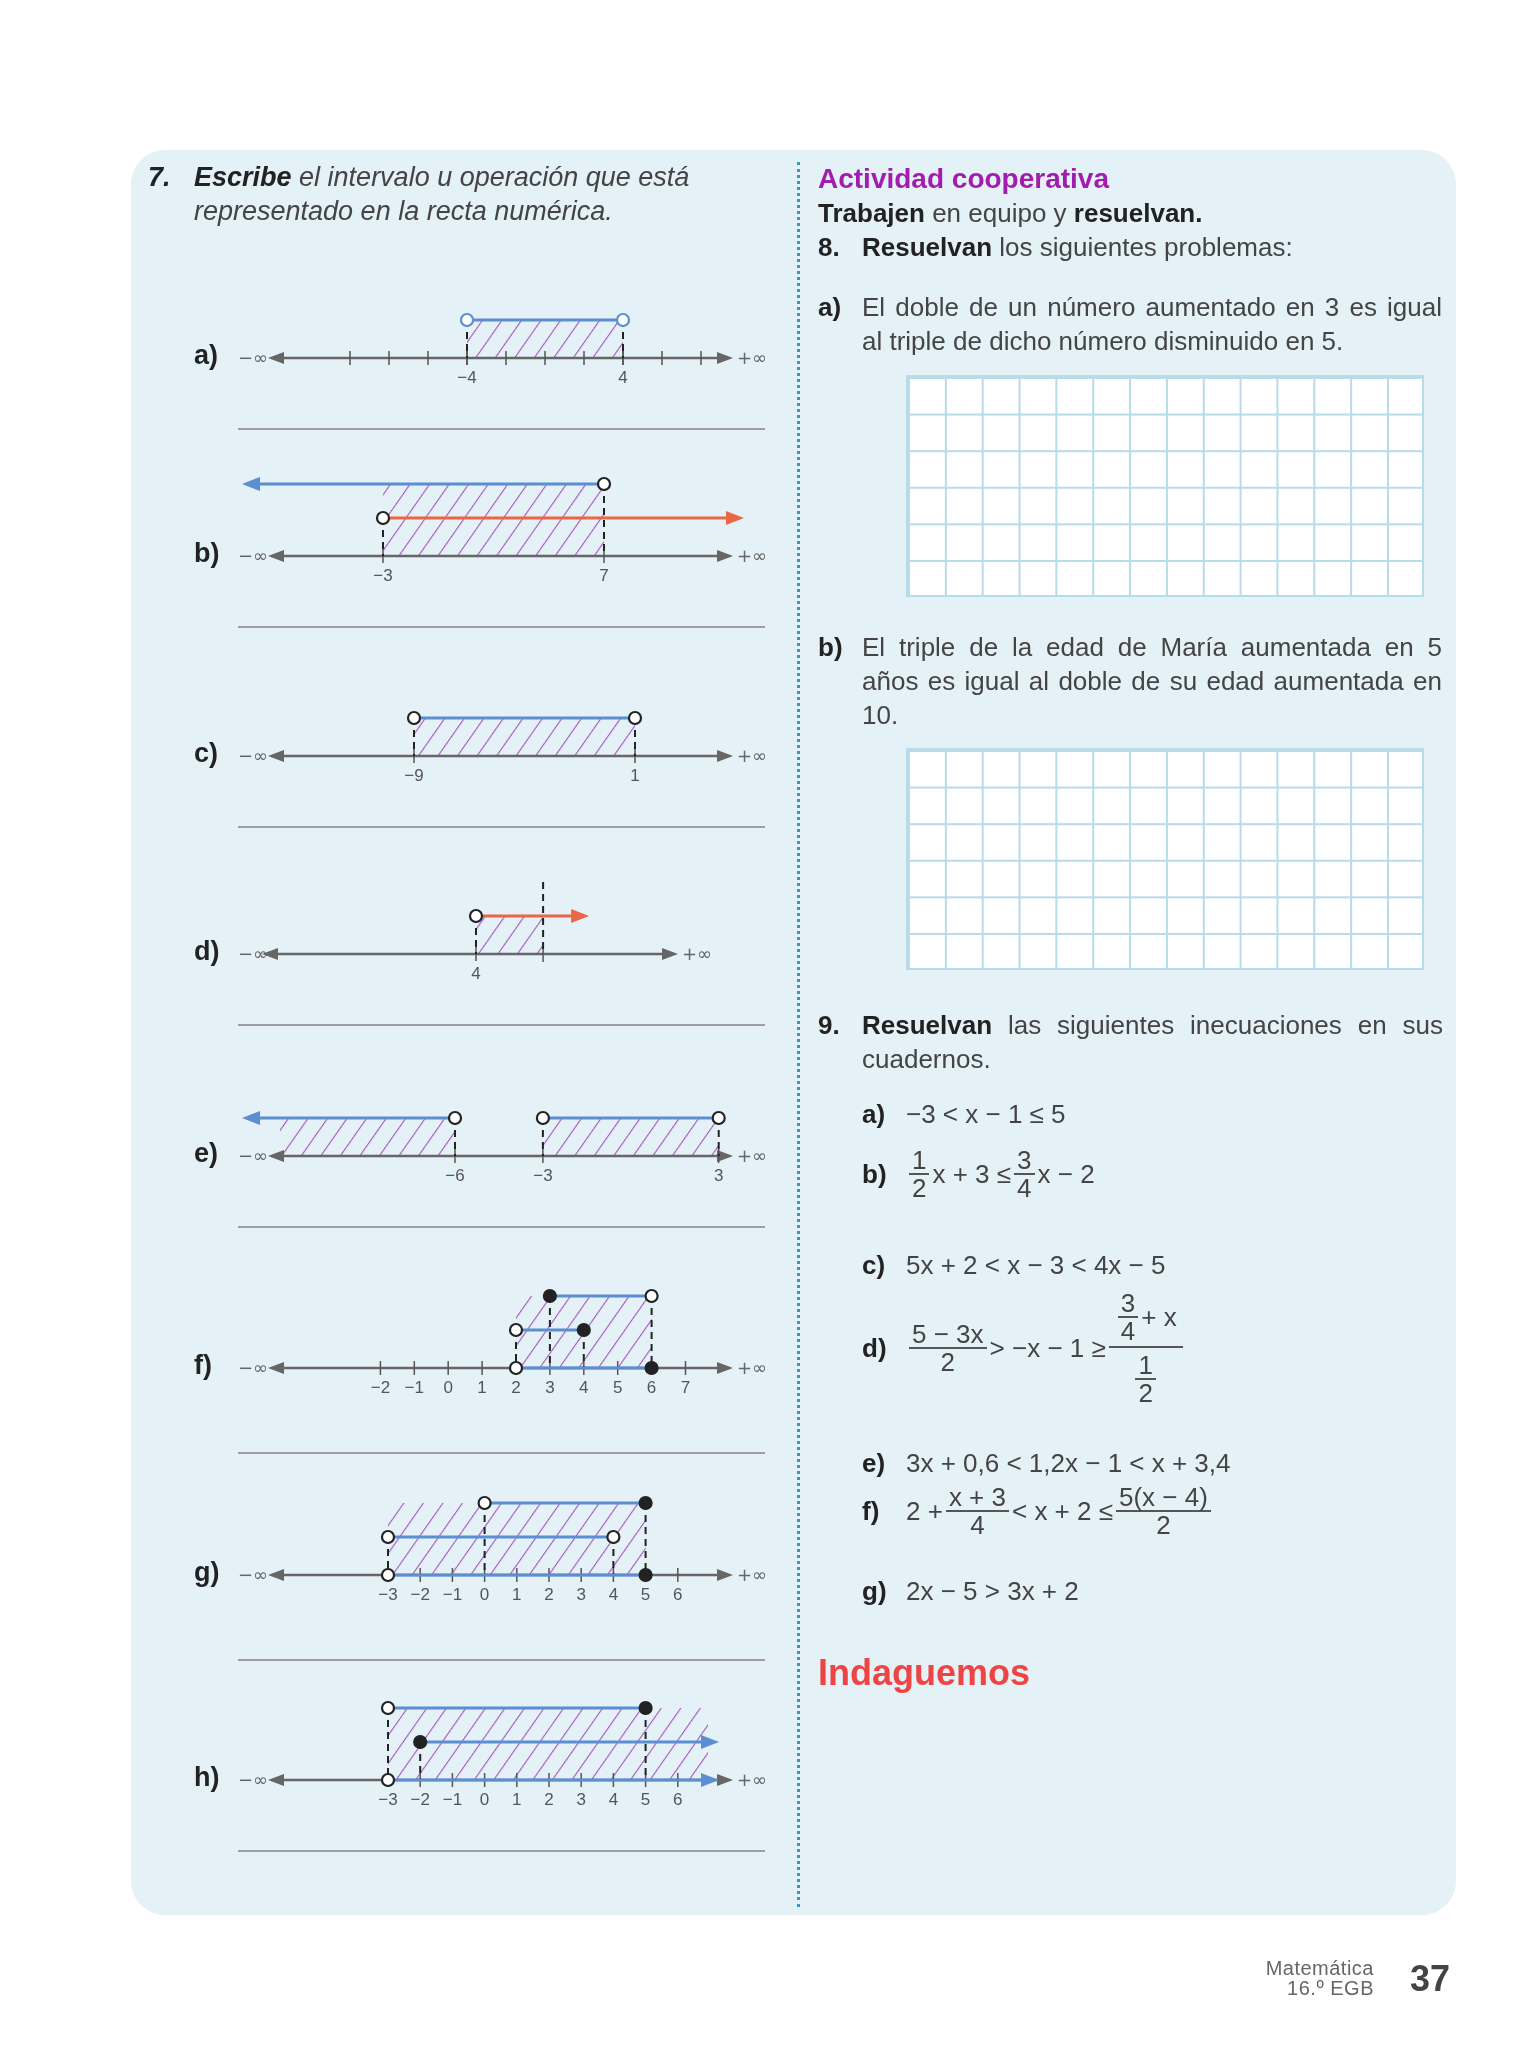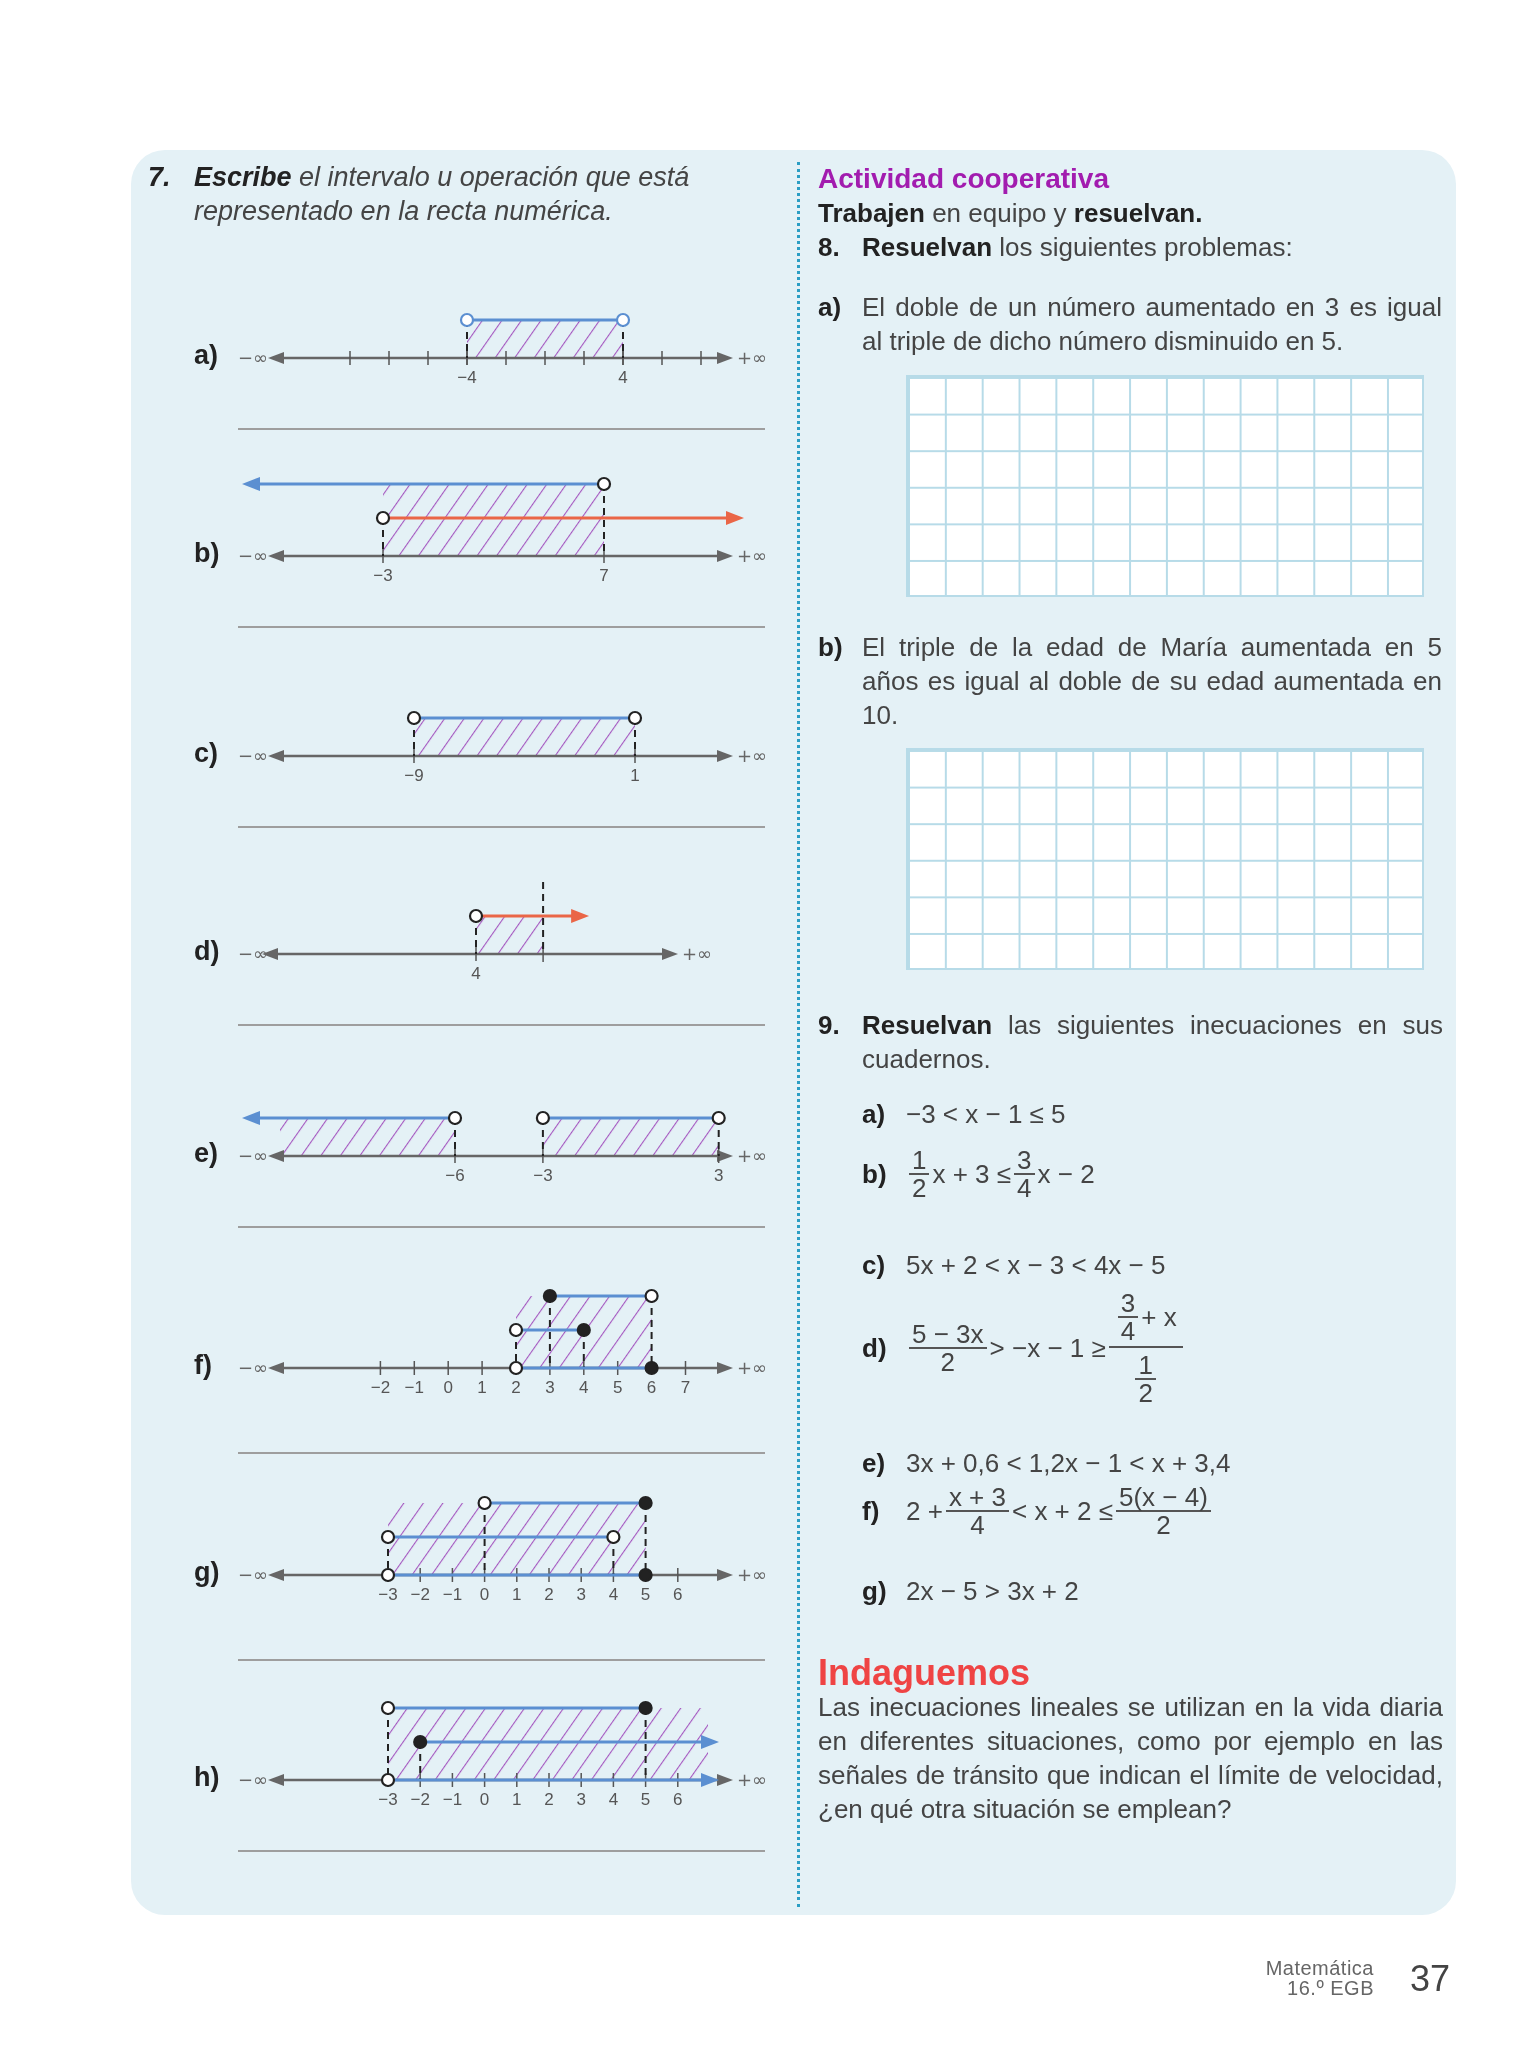--- a/index.html
+++ b/index.html
@@ -43,21 +43,21 @@
     background-size: 36.85px 36.6px;
   }
 
   .ineq { position: absolute; left: 44px; font-size: 26px; color: #444; display: flex; align-items: center; }
   .ineq .sl { font-weight: bold; color: #222; width: 44px; display: inline-block; }
   .frac { display: inline-flex; flex-direction: column; align-items: center; vertical-align: middle; margin: 0 3px; line-height: 26px; }
   .frac .num { border-bottom: 2px solid #555; padding: 0 3px; }
   .frac .den { padding: 0 3px; }
 
   .footer-subject { position: absolute; right: 162px; top: 1958px; font-size: 20px; color: #666; text-align: right; line-height: 20px; letter-spacing: 0.5px; }
-  .footer-page { position: absolute; left: 1410px; top: 1958px; font-size: 36px; font-weight: normal; color: #444; }
+  .footer-page { position: absolute; left: 1410px; top: 1958px; font-size: 36px; font-weight: bold; color: #444; }
 </style>
 </head>
 <body>
 
 <div class="panel"></div>
 <div class="divider"></div>
 
 <div class="left-col">
   <div class="q-head">
     <span class="q-num">7.</span><span class="b">Escribe</span>
@@ -459,21 +459,20 @@
       </span>
   </div>
 
   <div class="ineq" style="top:1414px">
     <span class="sl">g)</span>
     <span>2x − 5 &gt; 3x + 2</span>
   </div>
 
   <div style="position:absolute; top:1494px; left:0; width:625px;">
     <div class="indag-title">Indaguemos</div>
-    <div class="line" style="text-align:justify; width:625px;">Las inecuaciones lineales se utilizan en la vida diaria en diferentes situaciones, como por ejemplo en las señales de tránsito que indican el límite de velocidad, ¿en qué otra situación se emplean?</div>
   </div>
 </div>
 
 <div class="footer-subject">
   <div>Matemática</div>
   <div>16.º EGB</div>
 </div>
 <div class="footer-page">37</div>
 
 </body></html>

